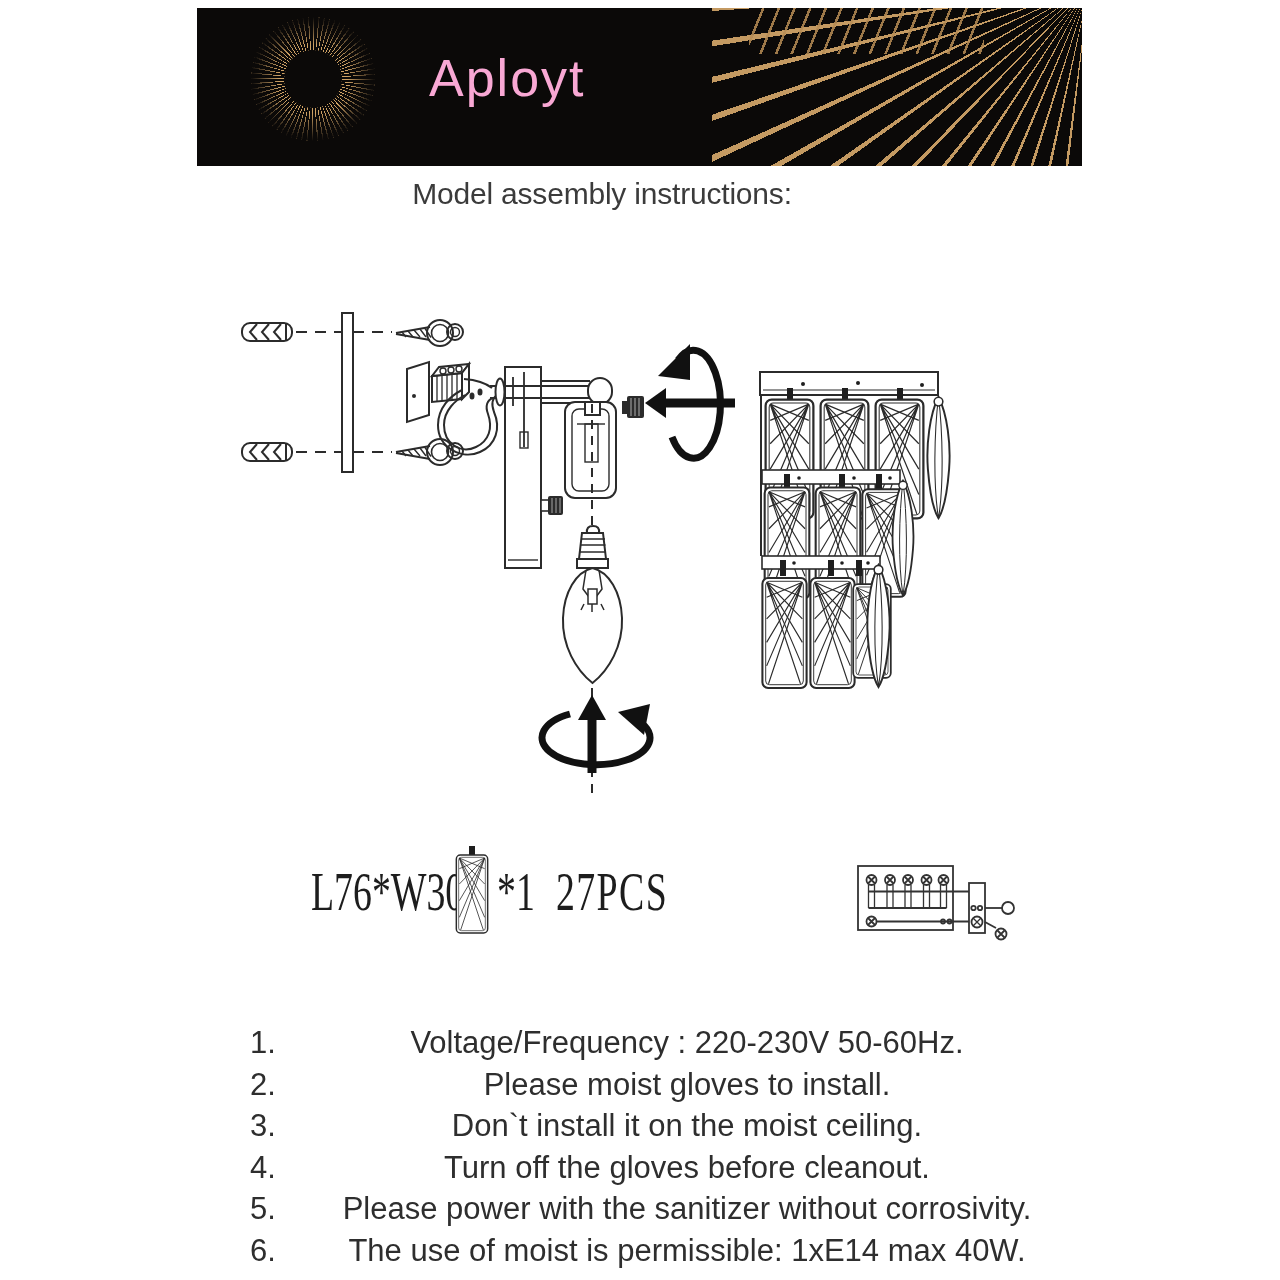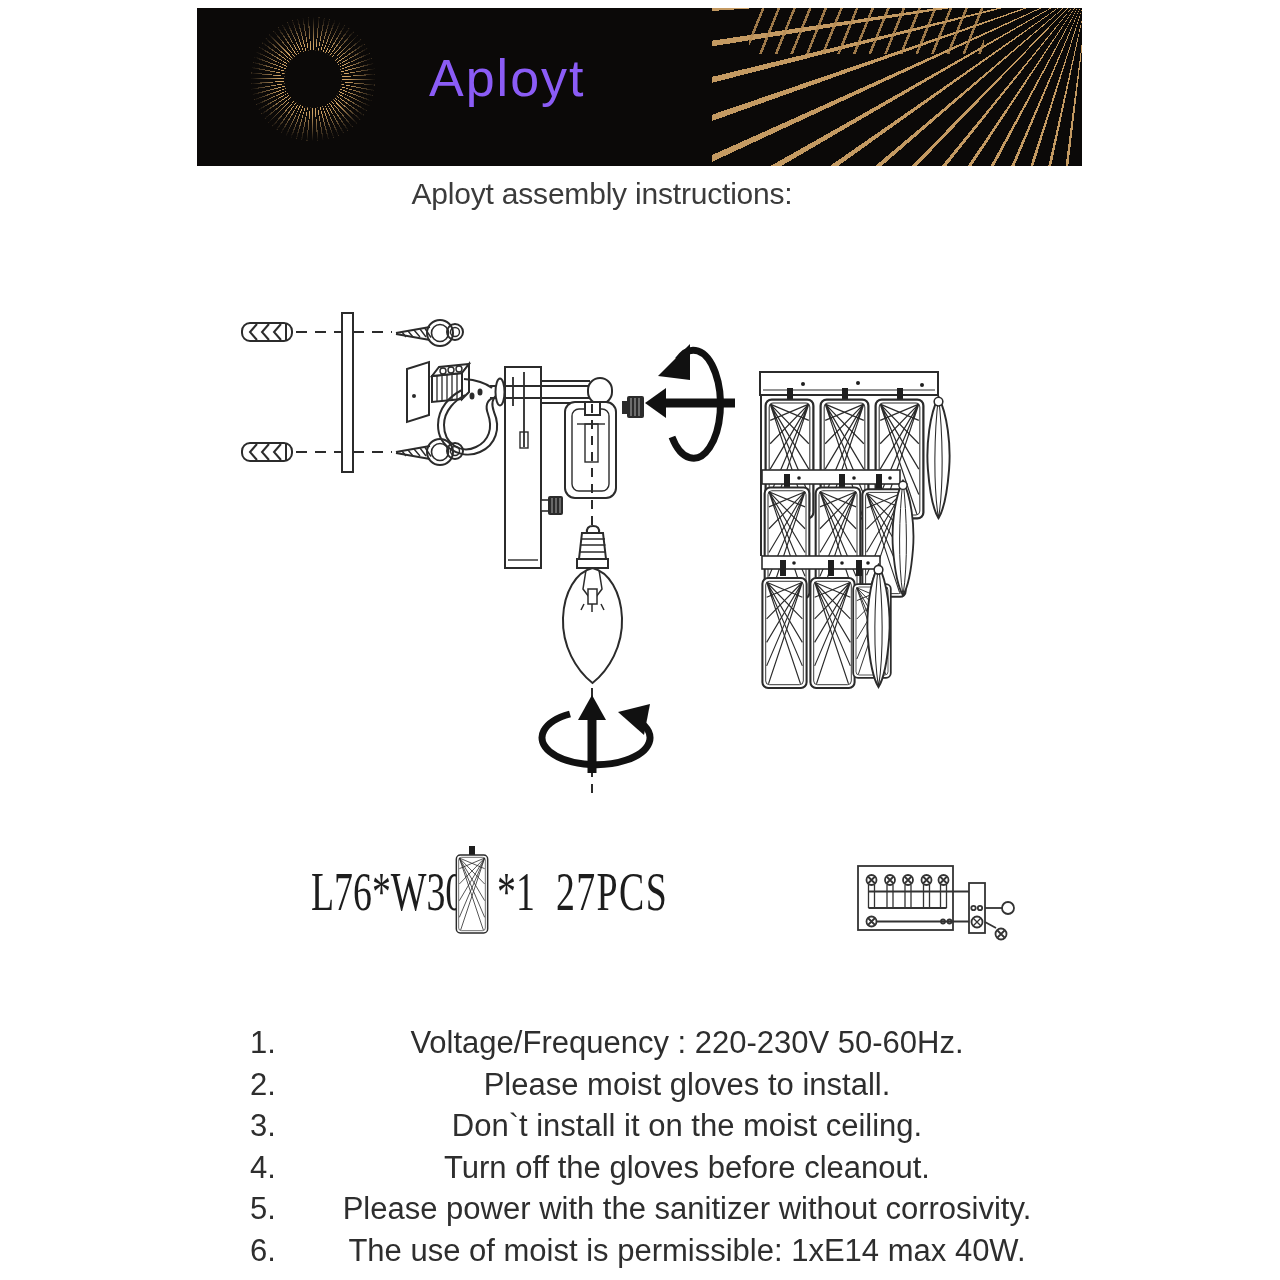--- a/index.html
+++ b/index.html
@@ -12,21 +12,21 @@
        background:repeating-conic-gradient(from 178deg at 102% -14%,
          transparent 0deg, transparent 3.4deg, #c49a62 3.4deg, #c49a62 4.25deg, transparent 4.25deg, transparent 5.3deg);}
   .ticks{position:absolute;left:552px;top:0;width:235px;height:46px;opacity:.85;
        background:repeating-linear-gradient(112deg, transparent 0 12px, #b88d55 12px 14.5px);}
   .sunburst{position:absolute;left:54px;top:9px;width:124px;height:124px;border-radius:50%;
        background:repeating-conic-gradient(#cfa265 0 1.2deg, transparent 1.2deg 5deg);}
   .sunburst::before{content:"";position:absolute;inset:0;border-radius:50%;
        background:radial-gradient(closest-side, rgba(11,9,8,0) 55%, #0b0908 100%);}
   .sunburst::after{content:"";position:absolute;left:50%;top:50%;width:58px;height:58px;
        transform:translate(-50%,-50%);border-radius:50%;background:#0b0908;}
-  .brand{position:absolute;left:232px;top:40px;font-size:52px;color:#8b5cf6;letter-spacing:2px;}
+  .brand{position:absolute;left:232px;top:40px;font-size:52px;color:#f9a8d4;letter-spacing:2px;}
 
   
   .title{position:absolute;left:202px;top:174px;width:800px;text-align:center;
          font-size:30px;line-height:40px;color:#3b3b3b;letter-spacing:-0.2px;}
 
   
   svg.abs{position:absolute;}
   #assembly{left:200px;top:280px;}
   #crystal-spec{left:452px;top:846px;}
   #wiring{left:850px;top:855px;}
@@ -48,21 +48,21 @@
 <body>
 
 <div class="banner">
   <div class="fan"></div>
   <div class="ticks"></div>
   <div class="sunburst"></div>
   <div class="brand">Aployt</div>
 </div>
 
 <div class="title">
-  <div>Aployt assembly instructions:</div>
+  <div>Model assembly instructions:</div>
 </div>
 
 <svg id="assembly" class="abs" width="820" height="530" viewBox="200 280 820 530">
   <defs>
     <symbol id="crystal" viewBox="0 0 50 120">
       <rect x="1.5" y="1.5" width="47" height="117" rx="6" fill="#fff" stroke="#2b2b2b" stroke-width="2.2"></rect>
       <rect x="5" y="5" width="40" height="110" rx="4" fill="none" stroke="#2b2b2b" stroke-width="1"></rect>
       <g stroke="#2b2b2b" stroke-width="1.2" fill="none">
         <path d="M6 6 L44 22 M6 6 L44 45 M6 6 L44 70 M6 6 L44 95 M6 6 L42 114"></path>
         <path d="M44 6 L6 22 M44 6 L6 45 M44 6 L6 70 M44 6 L6 95 M44 6 L8 114"></path>

